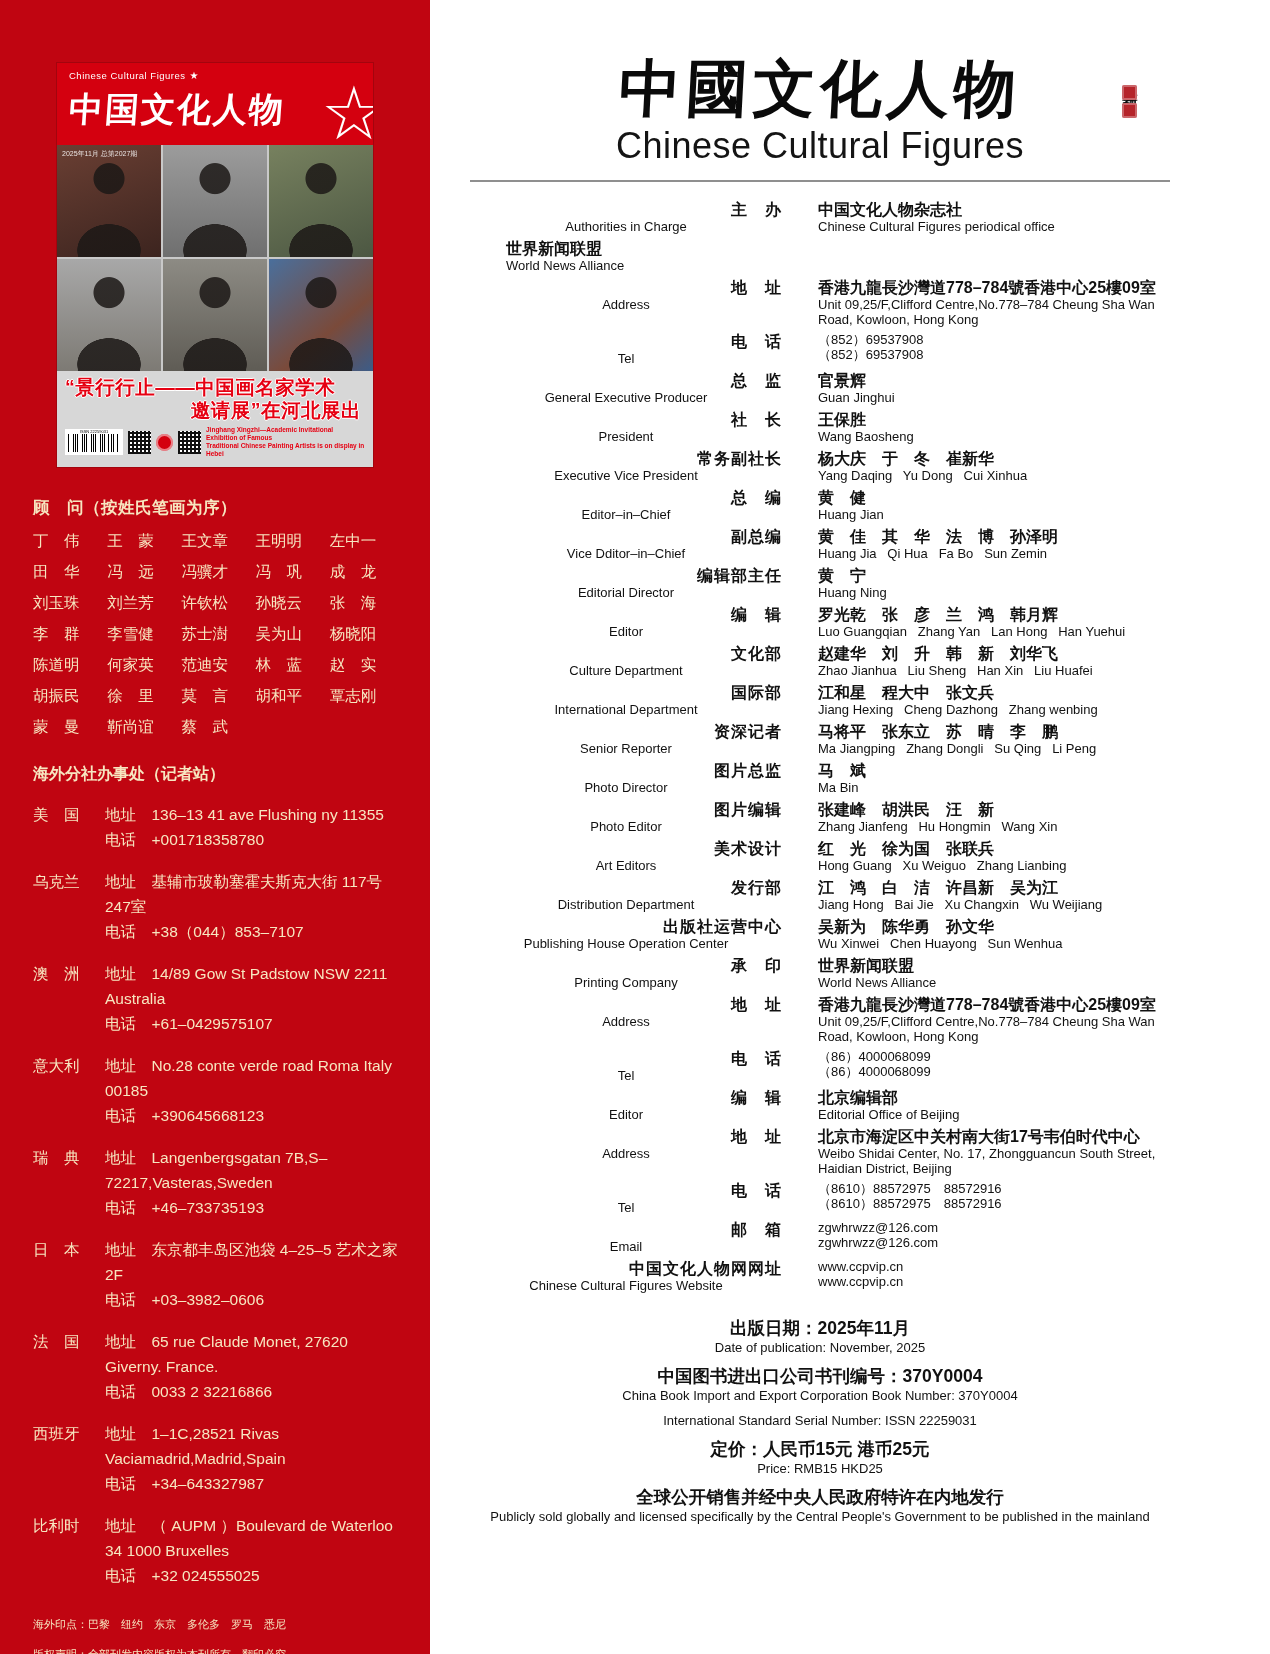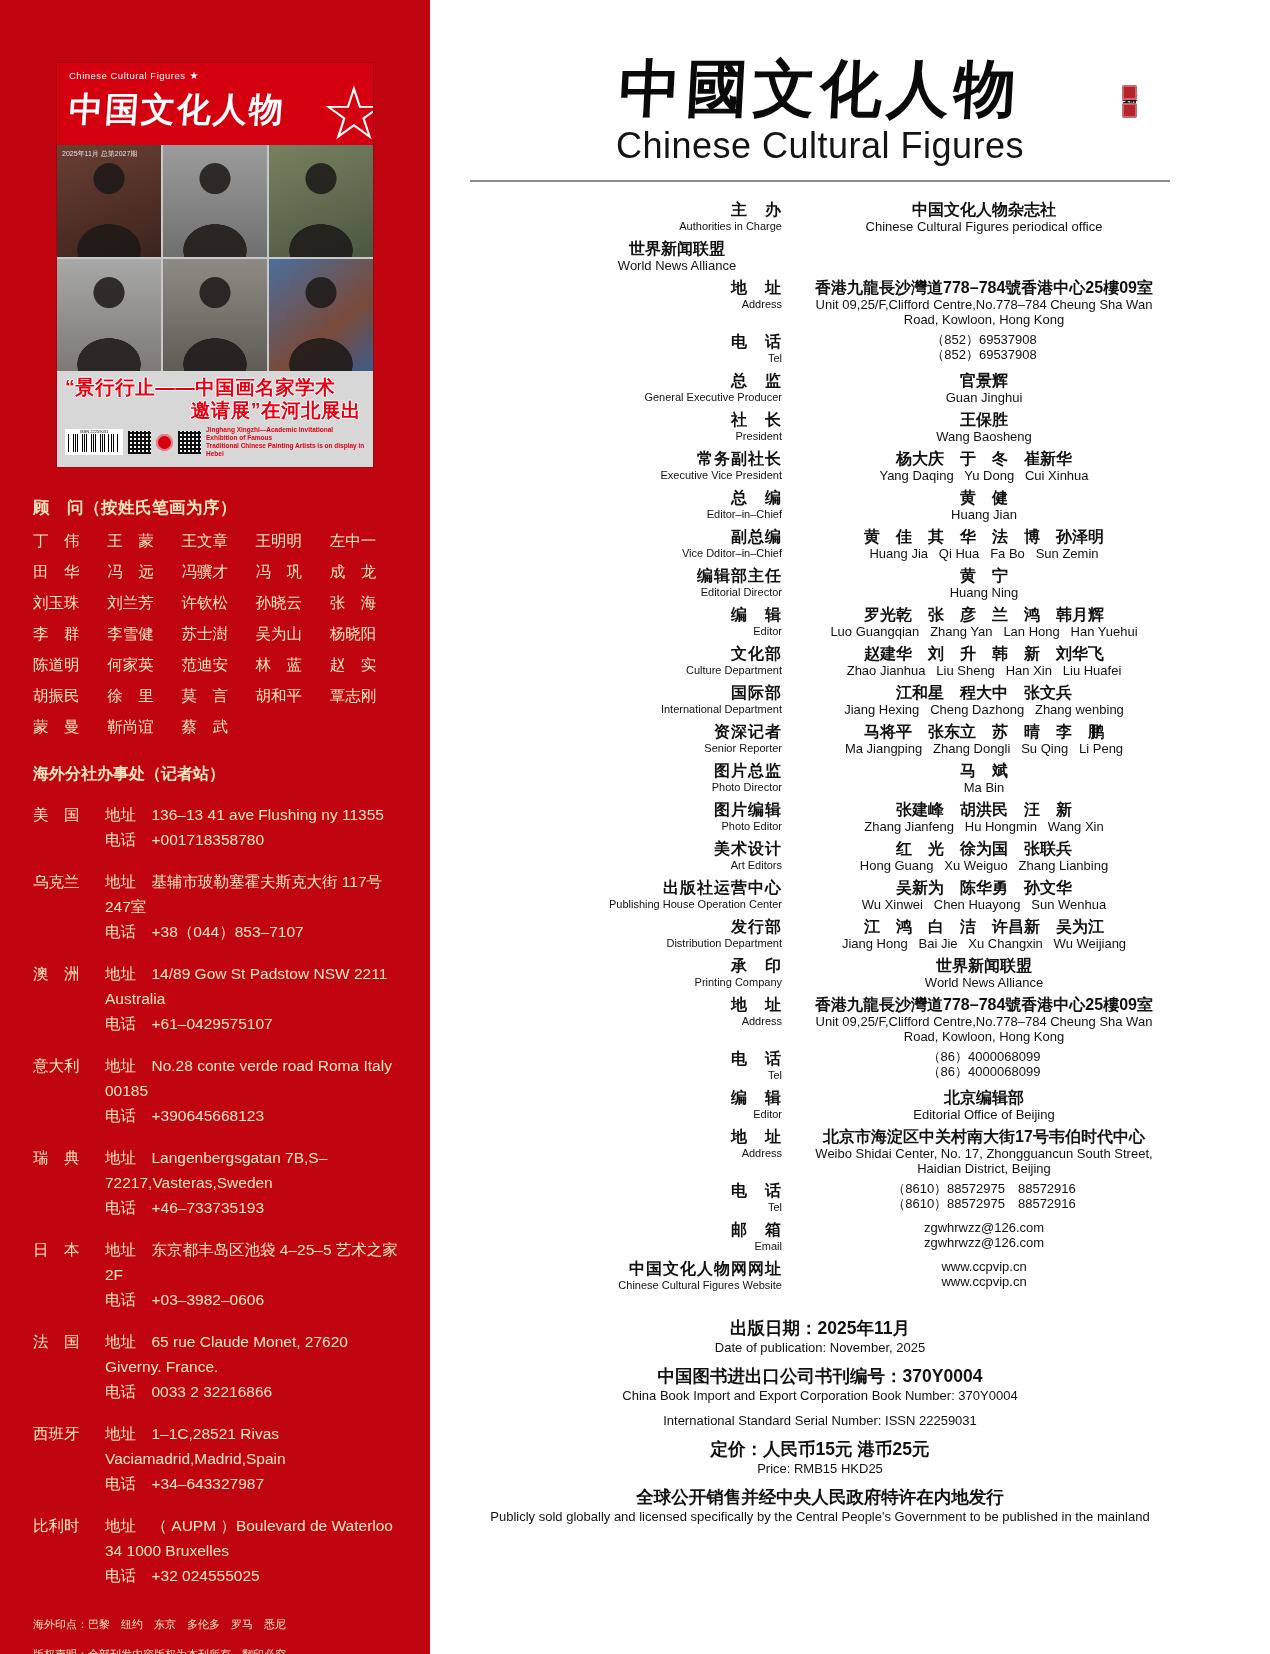--- a/index.html
+++ b/index.html
@@ -67,22 +67,22 @@
   .logo-zh{font-family:"DejaVu Serif","Liberation Serif",serif;font-size:62px;font-weight:900;letter-spacing:5px;line-height:1.05;transform:skewX(-3deg);color:#0a0a0a;}
   .logo-sig{position:absolute;right:30px;top:26px;display:flex;flex-direction:column;align-items:center;gap:3px;}
   .sig-text{writing-mode:vertical-rl;font-family:"DejaVu Serif","Liberation Serif",serif;font-size:16px;color:#0a0a0a;}
   .seal{width:15px;height:15px;background:var(--seal);border-radius:2px;box-shadow:inset 0 0 0 2px rgba(255,255,255,.3);}
   .logo-en{font-size:36px;letter-spacing:.5px;margin-top:4px;color:#141414;}
   .rule{border-top:2px solid #8f8f8f;margin-top:13px;}
   .mh-rows{margin-top:18px;}
   .mh-row{display:flex;margin-bottom:5px;}
   .mh-labels{width:312px;flex:none;text-align:right;}
   .mh-label-zh{font-size:16px;font-weight:700;line-height:19px;letter-spacing:1px;}
-  .mh-label-en{font-size:11px;line-height:15px;}
-  .mh-vals{margin-left:16px;flex:1;max-width:382px;text-align:center;}
+  .mh-label-en{font-size:13px;line-height:15px;text-align:center;}
+  .mh-vals{margin-left:36px;flex:1;max-width:382px;}
   .mh-line{font-size:13px;line-height:15px;white-space:pre-wrap;}
   .mh-line.b{font-size:16px;font-weight:700;line-height:19px;}
   .mh-footer{margin-top:24px;}
   .fb{text-align:center;margin-bottom:9px;}
   .fb-zh{font-size:17.5px;font-weight:700;line-height:23px;}
   .fb-en{font-size:13px;line-height:16px;}
 </style>
 </head>
 <body>
 
@@ -385,36 +385,36 @@
             <div class="mh-label-zh">美术设计</div>
             <div class="mh-label-en">Art Editors</div>
           </div>
           <div class="mh-vals">
             <div class="mh-line b">红　光　徐为国　张联兵</div>
             <div class="mh-line">Hong Guang   Xu Weiguo   Zhang Lianbing</div>
           </div>
         </div>
         <div class="mh-row">
           <div class="mh-labels">
+            <div class="mh-label-zh">发行部</div>
+            <div class="mh-label-en">Distribution Department</div>
+          </div>
+          <div class="mh-vals">
+            <div class="mh-line b">江　鸿　白　洁　许昌新　吴为江</div>
+            <div class="mh-line">Jiang Hong   Bai Jie   Xu Changxin   Wu Weijiang</div>
+          </div>
+        </div>
+        <div class="mh-row">
+          <div class="mh-labels">
             <div class="mh-label-zh">出版社运营中心</div>
             <div class="mh-label-en">Publishing House Operation Center</div>
           </div>
           <div class="mh-vals">
             <div class="mh-line b">吴新为　陈华勇　孙文华</div>
             <div class="mh-line">Wu Xinwei   Chen Huayong   Sun Wenhua</div>
-          </div>
-        </div>
-        <div class="mh-row">
-          <div class="mh-labels">
-            <div class="mh-label-zh">发行部</div>
-            <div class="mh-label-en">Distribution Department</div>
-          </div>
-          <div class="mh-vals">
-            <div class="mh-line b">江　鸿　白　洁　许昌新　吴为江</div>
-            <div class="mh-line">Jiang Hong   Bai Jie   Xu Changxin   Wu Weijiang</div>
           </div>
         </div>
         <div class="mh-row">
           <div class="mh-labels">
             <div class="mh-label-zh">承　印</div>
             <div class="mh-label-en">Printing Company</div>
           </div>
           <div class="mh-vals">
             <div class="mh-line b">世界新闻联盟</div>
             <div class="mh-line">World News Alliance</div>

